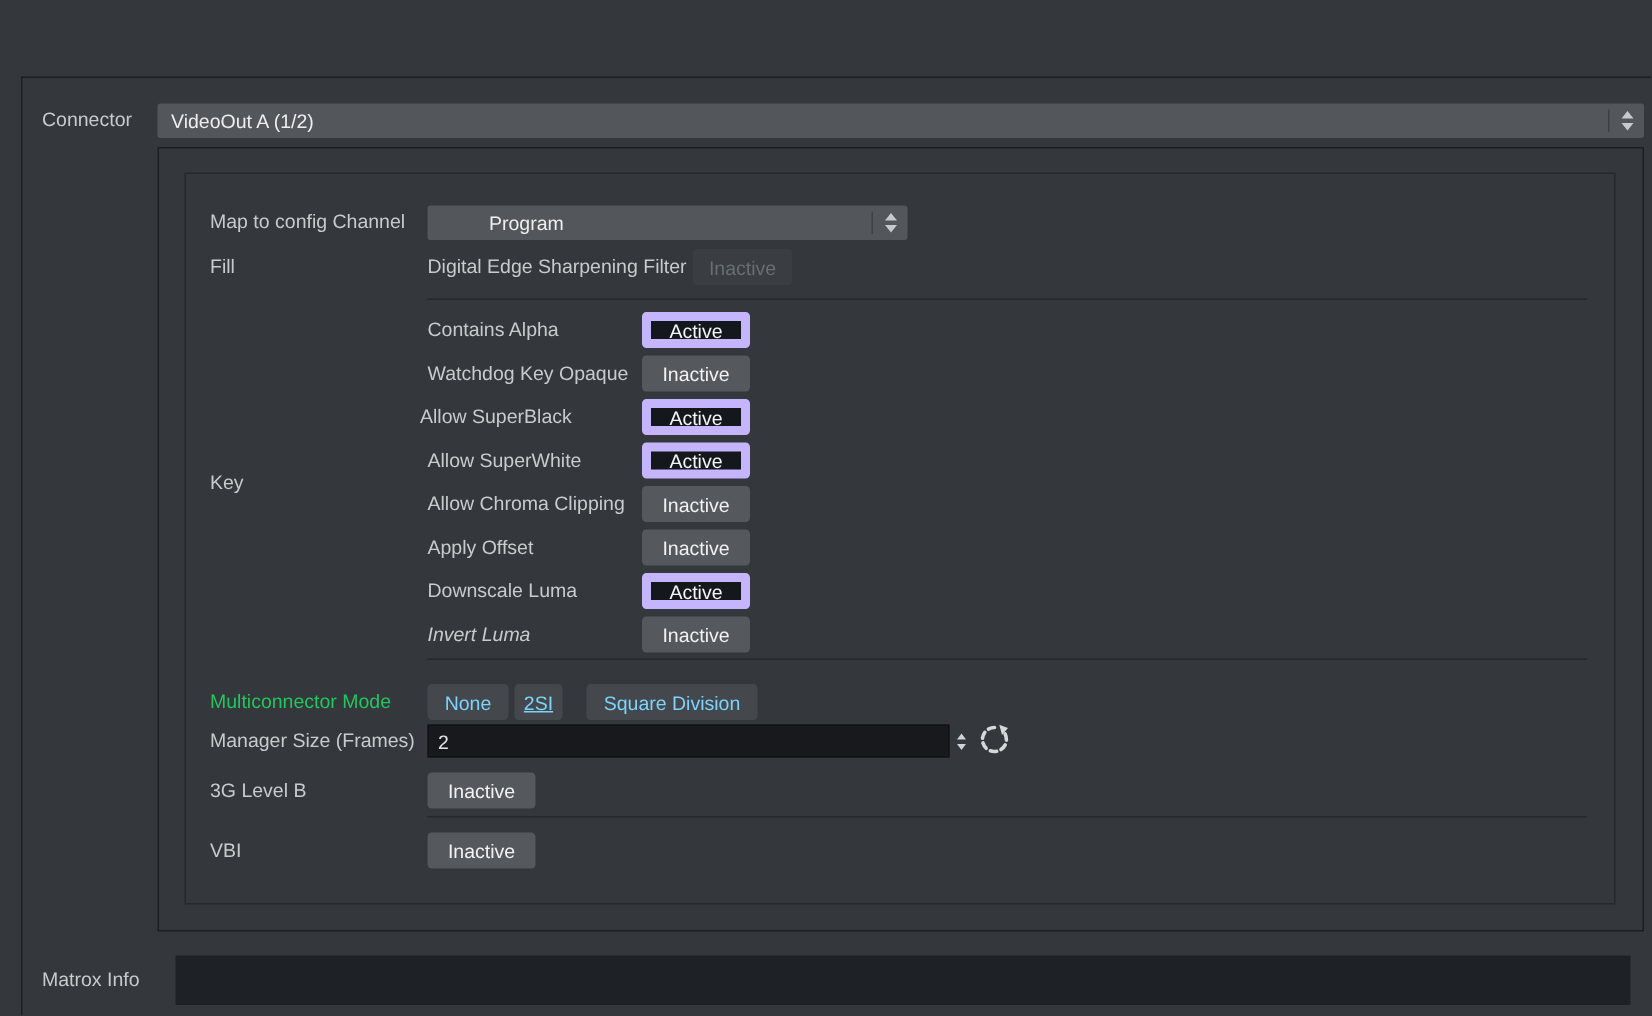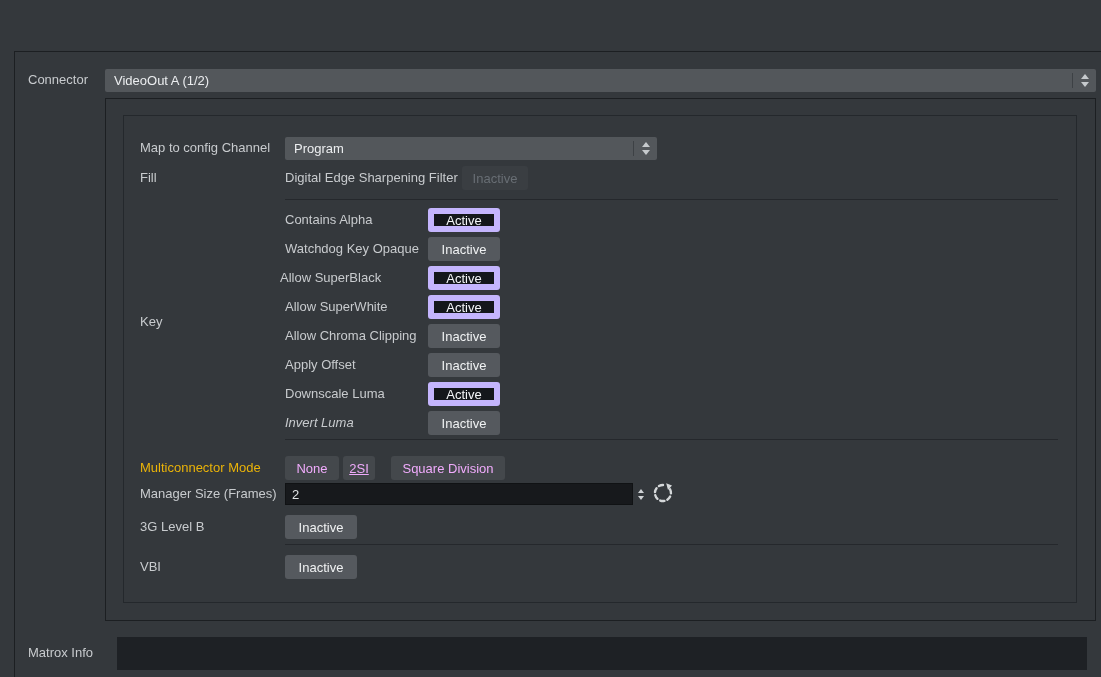--- a/index.html
+++ b/index.html
@@ -32,42 +32,42 @@
                  border-left:1px solid #1c1f22; border-top:1px solid #1c1f22; }
   .sub-panel   { position:absolute; left:105px; top:98px; width:991px; height:523px;
                  border:1px solid #1c1f22; }
   .inner-panel { position:absolute; left:123px; top:115px; width:954px; height:488px;
                  border:1px solid #24282c; }
   .divider { position:absolute; height:1px; background:#25282c; }
 
   
   .label { position:absolute; height:20px; line-height:20px; white-space:nowrap;
            color:#c8cbce; }
-  .label.muted { color:#eab308; }
+  .label.muted { color:#22c55e; }
 
   
   .dropdown { position:absolute; height:23px; background:#53575b; border-radius:2px;
               display:flex; align-items:center; color:#eceef0; cursor:default; }
   .dd-text { padding-left:9px; flex:1; white-space:nowrap; overflow:hidden; }
   .dd-sep  { width:1px; height:15px; background:#3d4145; }
   .dd-arrows { width:23px; display:flex; flex-direction:column; align-items:center;
                justify-content:center; gap:3px; }
   .tri-up { width:0; height:0; border-left:4px solid transparent;
             border-right:4px solid transparent; border-bottom:5px solid #c6cacd; }
   .tri-dn { width:0; height:0; border-left:4px solid transparent;
             border-right:4px solid transparent; border-top:5px solid #c6cacd; }
 
   
   .btn { position:absolute; height:24px; border-radius:3px;
          display:flex; align-items:center; justify-content:center;
          white-space:nowrap; cursor:default; }
   .btn.on  { background:#14171b; border:6px solid #c4b5fd; color:#f4f6f8; }
   .btn.off { background:#55595e; color:#f0f2f3; }
   .btn.disabled { background:#3a3e42; color:#686e74; }
-  .btn.mode { background:#44484c; color:#f0abfc; }
+  .btn.mode { background:#44484c; color:#7dd3fc; }
 
   
   .num-input { position:absolute; background:#17191c; border:1px solid #101214;
                color:#e0e2e4; font-family:inherit; font-size:13px;
                padding:0 0 0 6px; outline:none; }
   .stepper { position:absolute; display:flex; flex-direction:column; align-items:center;
              justify-content:center; gap:3px; cursor:default; }
   .stepper .tri-up { border-left-width:3.5px; border-right-width:3.5px;
                      border-bottom-width:4.5px; border-bottom-color:#d0d3d6; }
   .stepper .tri-dn { border-left-width:3.5px; border-right-width:3.5px;
@@ -93,21 +93,21 @@
     <span class="dd-arrows">
       <span class="tri-up"></span>
         <span class="tri-dn"></span>
     </span>
   </div>
 
   <div class="sub-panel"></div>
   <div class="inner-panel"></div>
 
   <div class="label" style="left:140px; top:138px;">Map to config Channel</div>
-  <div class="dropdown" style="left:285px; top:137px; width:372px;">
+  <div class="dropdown" style="left:285px; top:137px; width:320px;padding-left:32px;">
     <span class="dd-text">Program</span>
     <span class="dd-sep"></span>
     <span class="dd-arrows">
       <span class="tri-up"></span>
         <span class="tri-dn"></span>
     </span>
   </div>
 
   <div class="label" style="left:140px; top:168px;">Fill</div>
   <div class="label" style="left:285px; top:168px;">Digital Edge Sharpening Filter</div>

